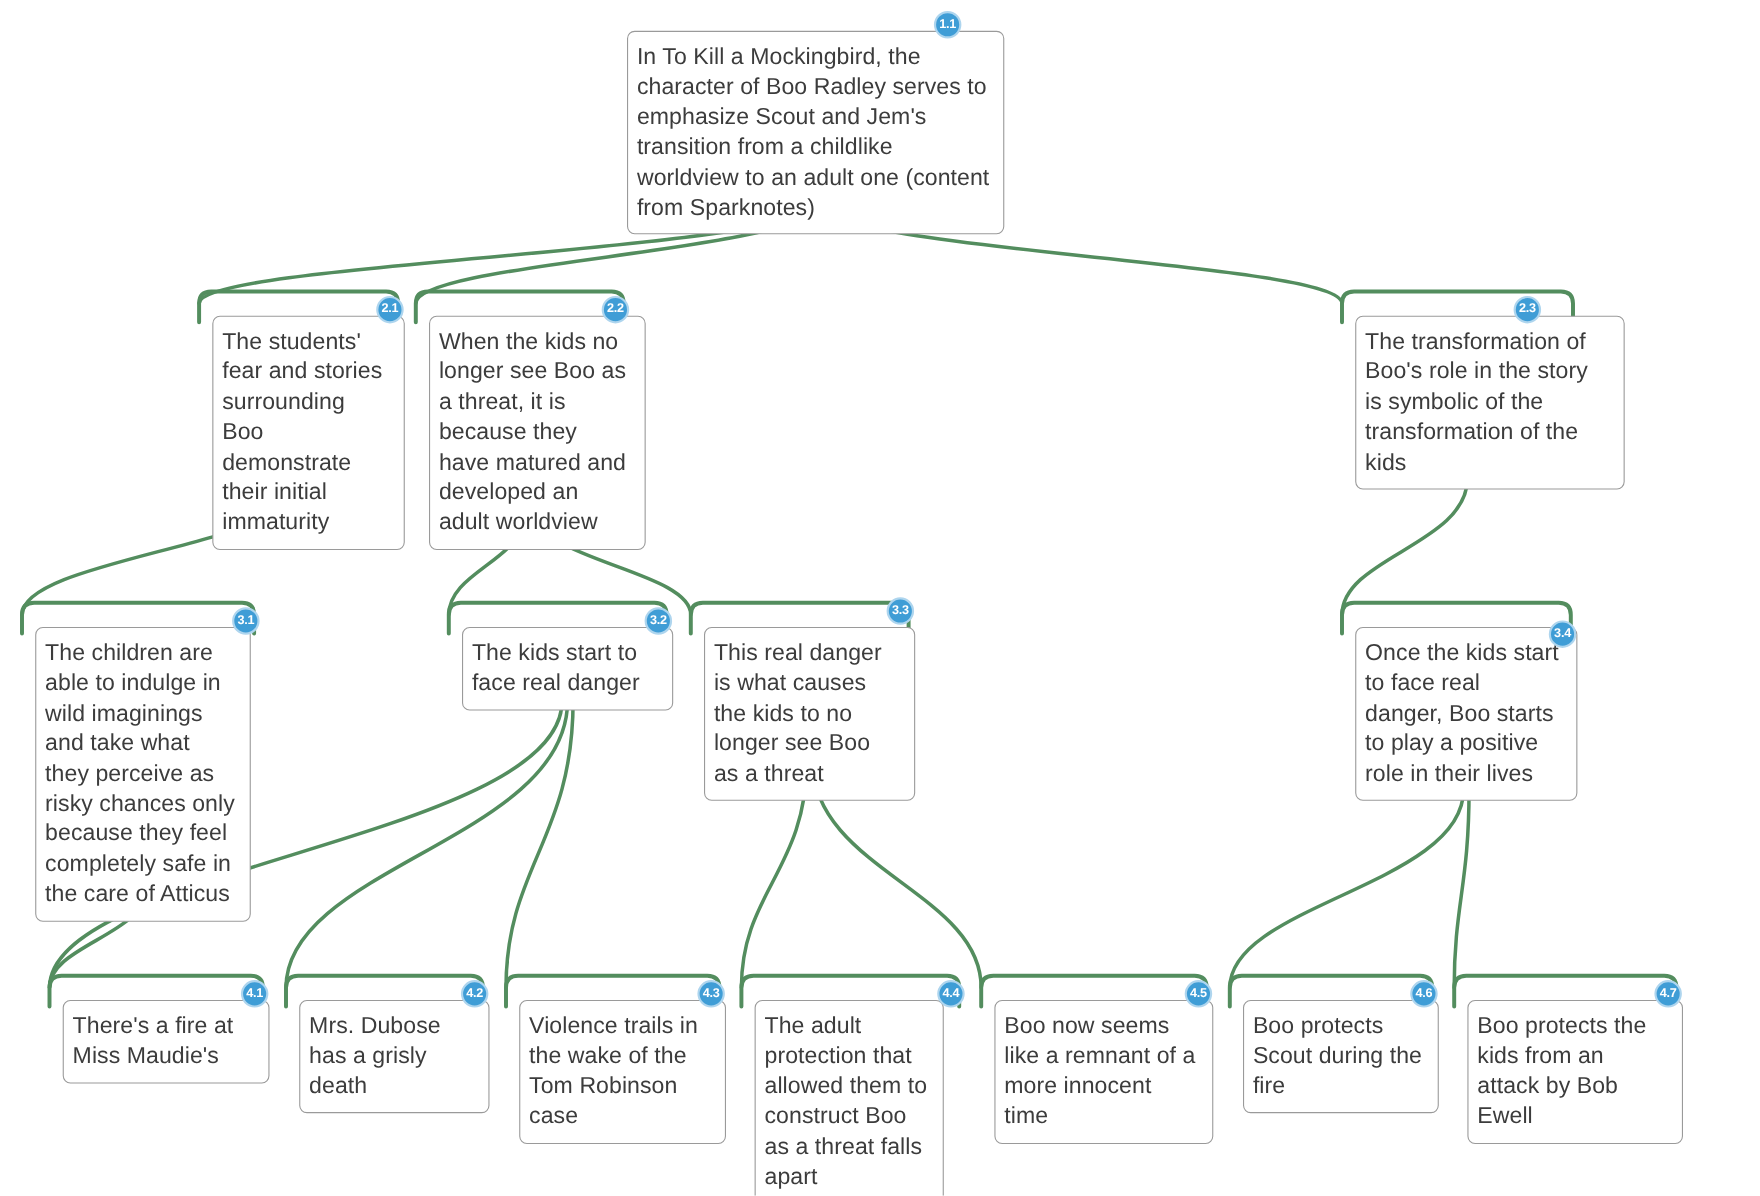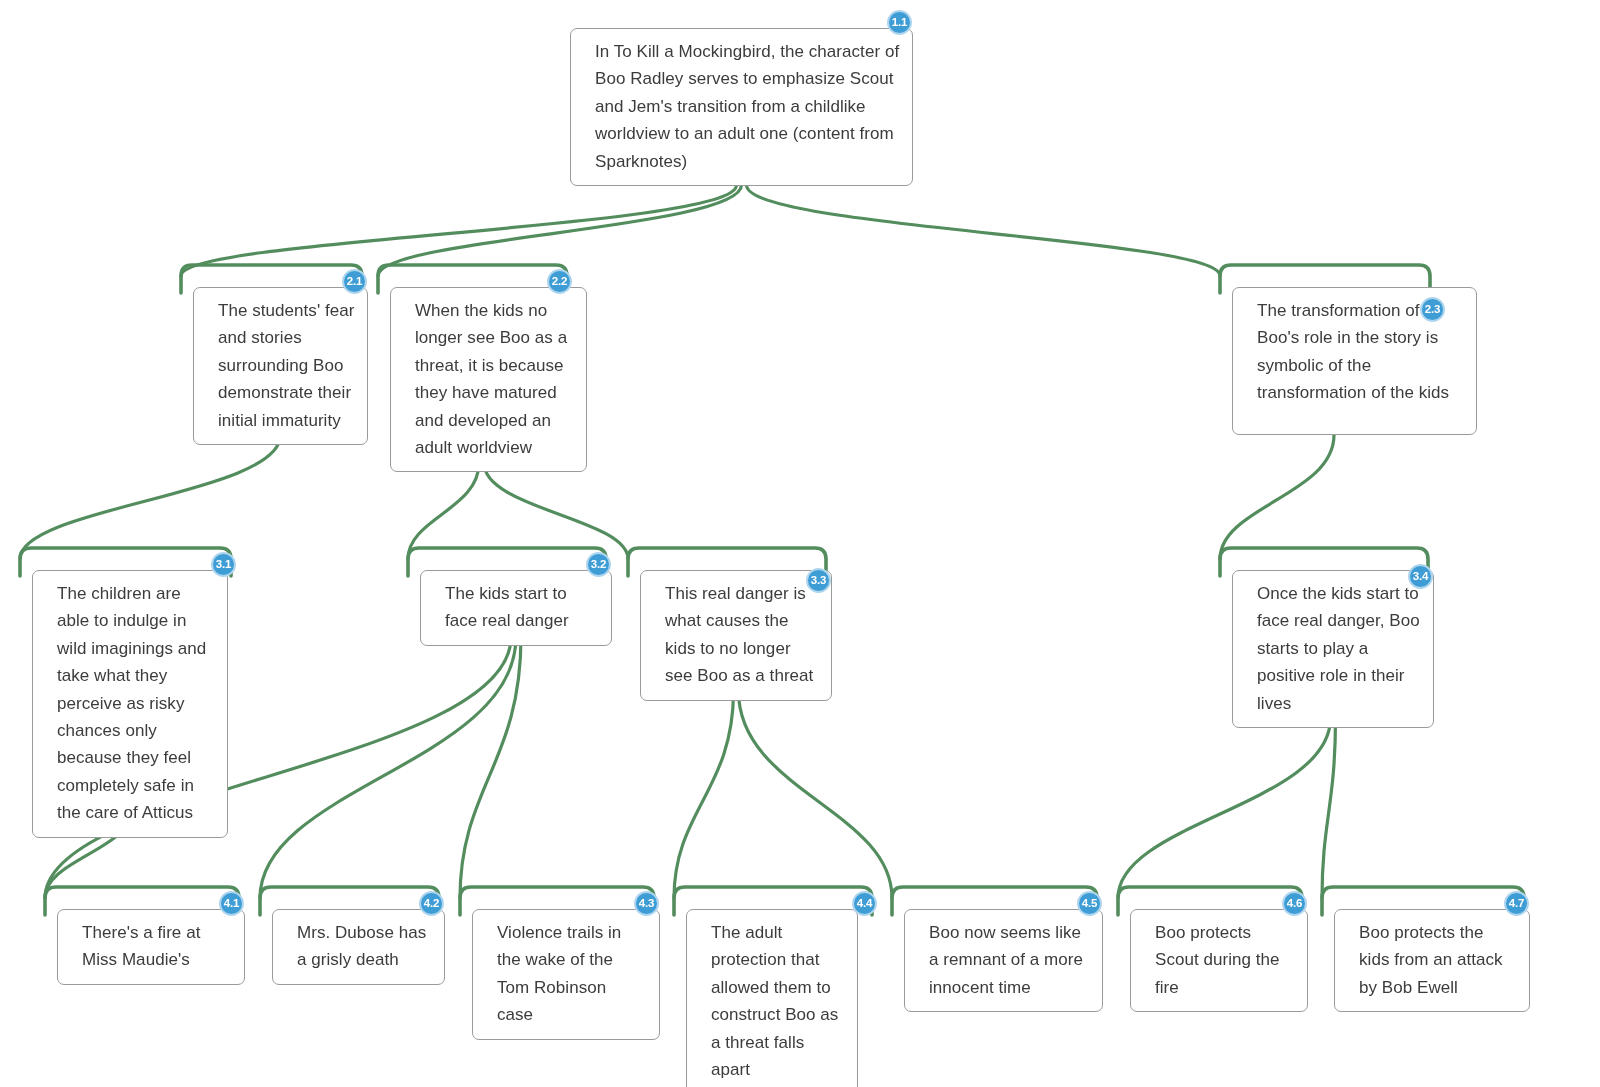--- a/index.html
+++ b/index.html
@@ -40,23 +40,23 @@
     stroke-width: 3.6;
     stroke-linecap: round;
     stroke-linejoin: round;
   }
   .node {
     position: absolute;
     box-sizing: border-box;
     background: #ffffff;
     border: 1px solid #9a9a9a;
     border-radius: 7px;
-    padding: 9px 12px 10px 24px;
+    padding: 9px 12px 10px 8px;
     color: #3c3c3c;
-    font-size: 17px;
+    font-size: 21px;
     line-height: 27.4px;
     letter-spacing: 0.05px;
     z-index: 3;
   }
   .node-text {
     display: block;
     white-space: pre-line;
   }
   .badge {
     position: absolute;
@@ -111,45 +111,45 @@
         <path class="hook-path" d="M 674 915 L 674 898 Q 674 887 685 887 L 861 887 Q 872 887 872 898 L 872 915"></path>
         <path class="hook-path" d="M 892 915 L 892 898 Q 892 887 903 887 L 1086 887 Q 1097 887 1097 898 L 1097 915"></path>
         <path class="hook-path" d="M 1118 915 L 1118 898 Q 1118 887 1129 887 L 1291 887 Q 1302 887 1302 898 L 1302 915"></path>
         <path class="hook-path" d="M 1322 915 L 1322 898 Q 1322 887 1333 887 L 1513 887 Q 1524 887 1524 898 L 1524 915"></path>
       </g>
   </svg>
   <div id="nodes-layer">
       <div class="node" style="left: 570px; top: 28px; width: 343px; min-height: 157px;">
         <span class="node-text">In To Kill a Mockingbird, the character of Boo Radley serves to emphasize Scout and Jem's transition from a childlike worldview to an adult one (content from Sparknotes)</span>
       </div>
-      <div class="badge" style="left: 887px; top: 10px; text-align: center;">1.1</div>
+      <div class="badge" style="left: 849px; top: 10px; text-align: center;">1.1</div>
       <div class="node" style="left: 193px; top: 287px; width: 175px; min-height: 148px;">
         <span class="node-text">The students' fear and stories surrounding Boo demonstrate their initial immaturity</span>
       </div>
       <div class="badge" style="left: 342px; top: 269px;">2.1</div>
       <div class="node" style="left: 390px; top: 287px; width: 197px; min-height: 176px;">
         <span class="node-text">When the kids no longer see Boo as a threat, it is because they have matured and developed an adult worldview</span>
       </div>
       <div class="badge" style="left: 547px; top: 269px;">2.2</div>
       <div class="node" style="left: 1232px; top: 287px; width: 245px; min-height: 148px;">
         <span class="node-text">The transformation of Boo's role in the story is symbolic of the transformation of the kids</span>
       </div>
-      <div class="badge" style="left: 1420px; top: 269px; margin-top: 28px;">2.3</div>
+      <div class="badge" style="left: 1376px; top: 269px;">2.3</div>
       <div class="node" style="left: 32px; top: 570px; width: 196px; min-height: 235px;">
         <span class="node-text">The children are able to indulge in wild imaginings and take what they perceive as risky chances only because they feel completely safe in the care of Atticus</span>
       </div>
       <div class="badge" style="left: 211px; top: 552px;">3.1</div>
       <div class="node" style="left: 420px; top: 570px; width: 192px; min-height: 67px;">
         <span class="node-text">The kids start to face real danger</span>
       </div>
       <div class="badge" style="left: 586px; top: 552px;">3.2</div>
       <div class="node" style="left: 640px; top: 570px; width: 192px; min-height: 121px;">
         <span class="node-text">This real danger is what causes the kids to no longer see Boo as a threat</span>
       </div>
-      <div class="badge" style="left: 806px; top: 568px;">3.3</div>
+      <div class="badge" style="left: 806px; top: 543px;">3.3</div>
       <div class="node" style="left: 1232px; top: 570px; width: 202px; min-height: 148px;">
         <span class="node-text">Once the kids start to face real danger, Boo starts to play a positive role in their lives</span>
       </div>
       <div class="badge" style="left: 1408px; top: 552px; margin-top: 12px;">3.4</div>
       <div class="node" style="left: 57px; top: 909px; width: 188px; min-height: 67px;">
         <span class="node-text">There's a fire at Miss Maudie's</span>
       </div>
       <div class="badge" style="left: 219px; top: 891px;">4.1</div>
       <div class="node" style="left: 272px; top: 909px; width: 173px; min-height: 67px;">
         <span class="node-text">Mrs. Dubose has a grisly death</span>

